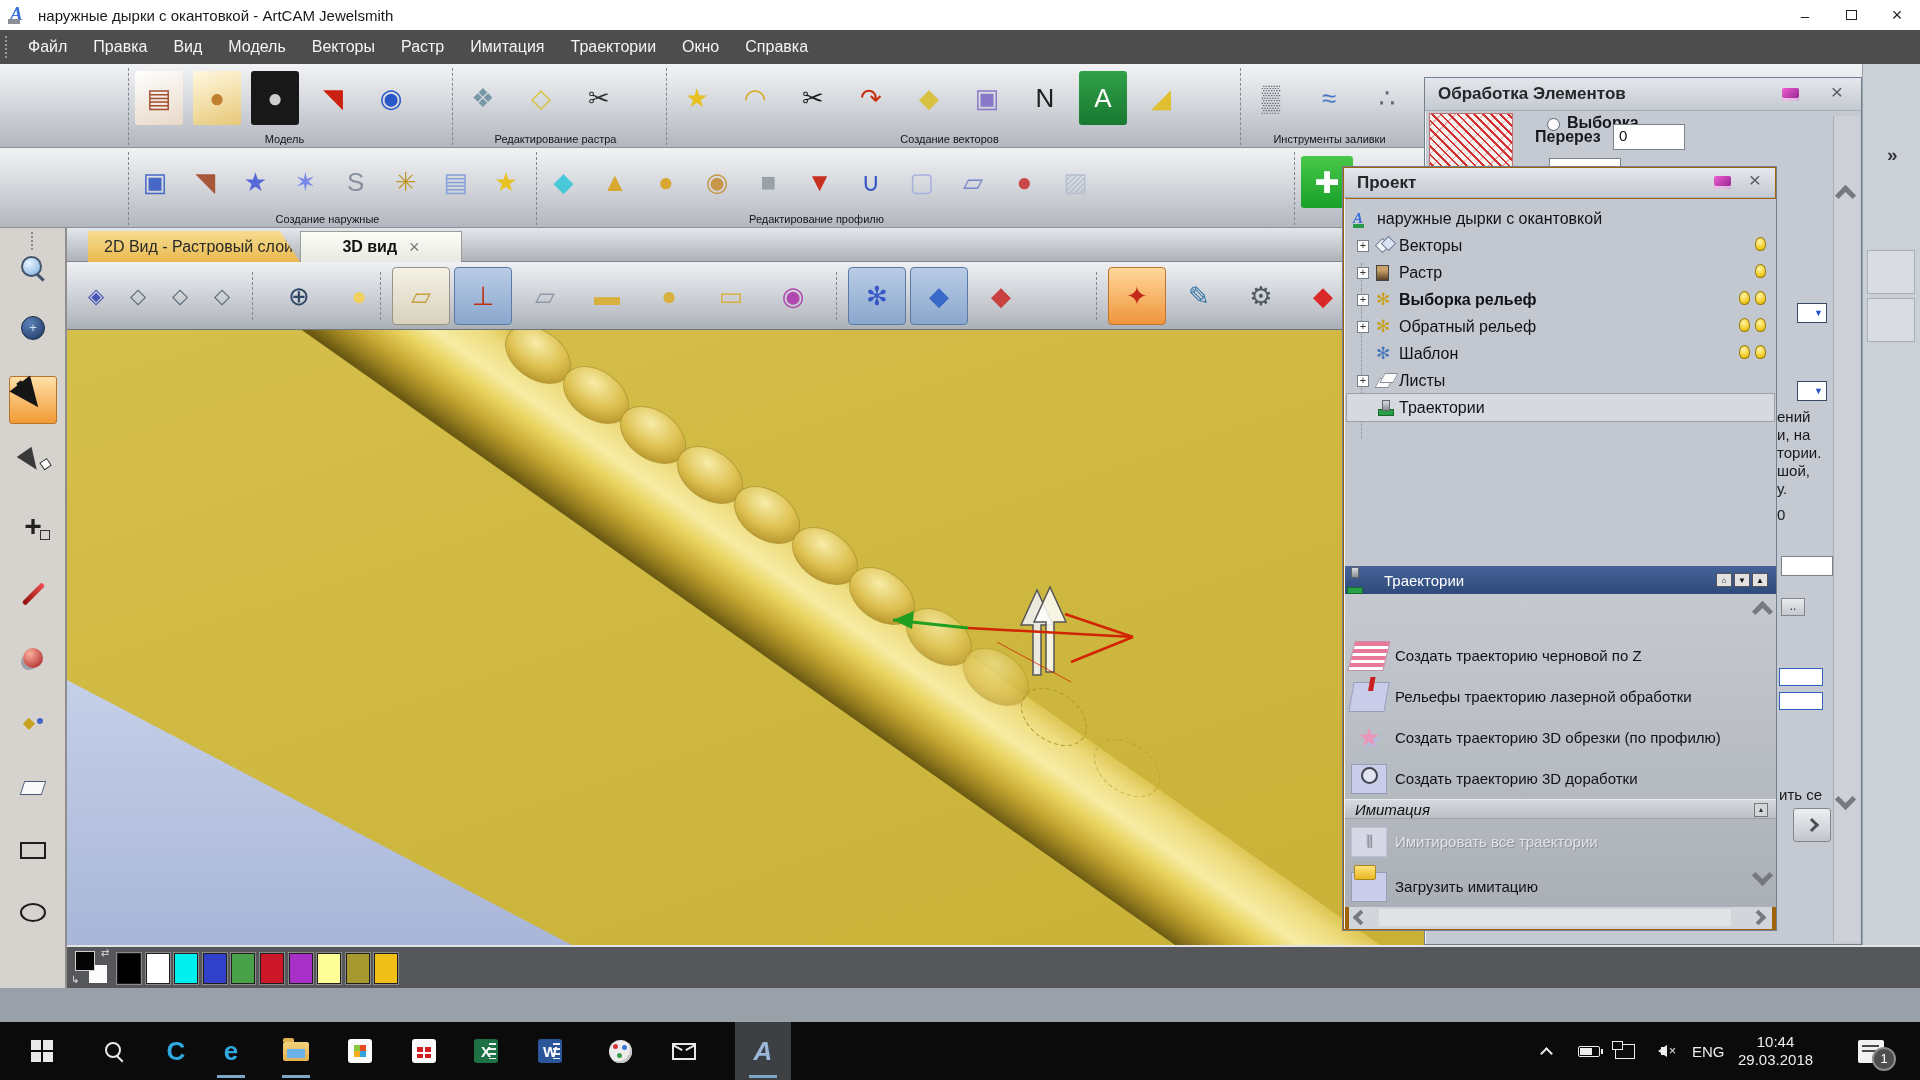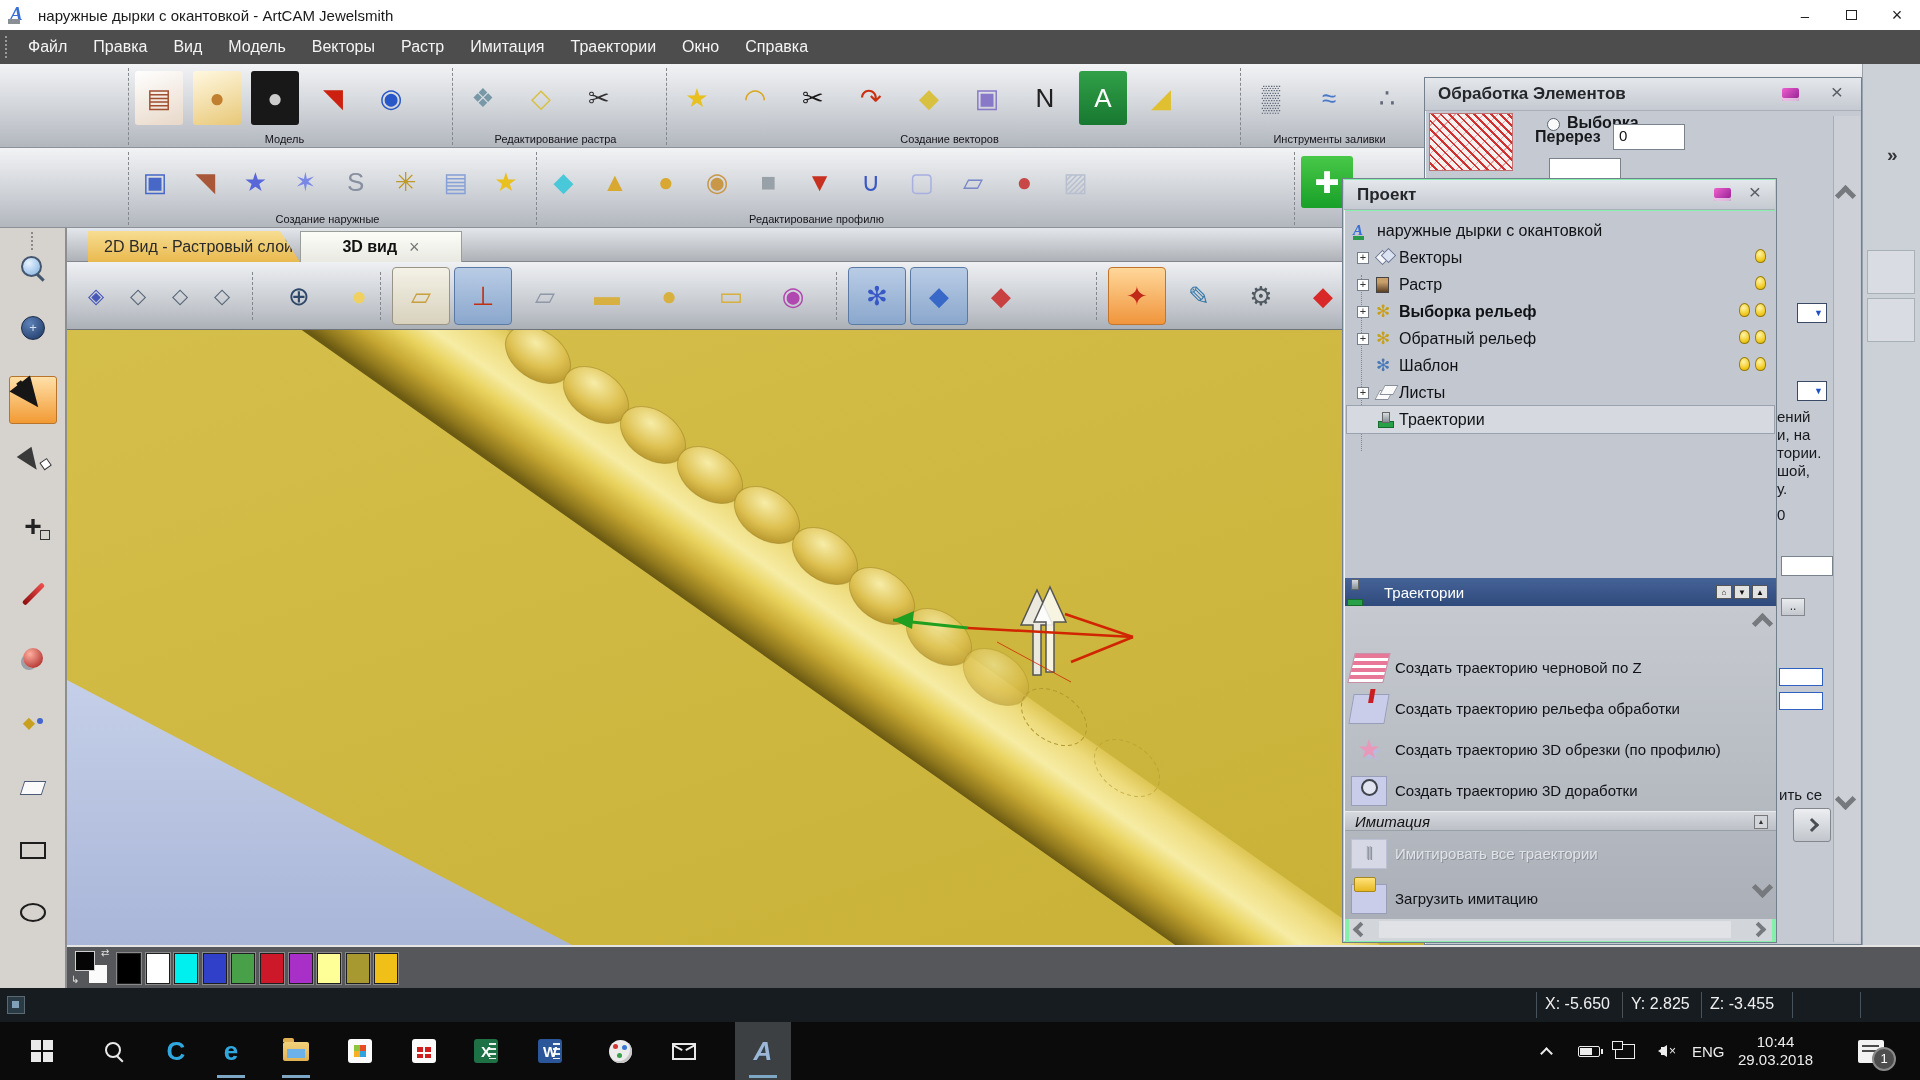--- a/index.html
+++ b/index.html
@@ -217,22 +217,22 @@
   .nextbtn .chev { width:10px; height:10px; border-width:3px 3px 0 0; border-color:#4a4e54; }
 
   
   #rightstrip { position:absolute; left:1862px; top:64px; width:58px; height:881px; background:#ccd1d7;
                 border-left:1px solid #98a0aa; }
   .overflowchev { position:absolute; left:24px; top:80px; font-size:19px; font-weight:bold; color:#33363a; }
   .stripbox { position:absolute; left:4px; width:48px; height:44px; background:#d9dde3; border:1px solid #a8b0b8; }
 
   
   #projectpanel { position:absolute; left:1343px; top:167px; width:433px; height:763px;
-                  background:#86efac; border:1px solid #68748200; outline:1px solid #72808e;
-                  box-shadow:inset 1px 1px 0 #f2f4f6;margin-top:12px; }
+                  background:#a16207; border:1px solid #68748200; outline:1px solid #72808e;
+                  box-shadow:inset 1px 1px 0 #f2f4f6; }
   #projectpanel .phead { height:30px; }
   .treearea { position:absolute; left:1px; top:31px; width:431px; height:367px; background:#c3c7cf; }
   .trow { position:absolute; left:2px; width:427px; height:27px; display:flex; align-items:center; font-size:16px; color:#101216; }
   .trow.sel { background:#d6dae0; outline:1px solid #9aa2ae; }
   .texp { position:absolute; left:10px; width:12px; height:12px; background:#fff; border:1px solid #767e8a;
           font-size:11px; line-height:9px; text-align:center; color:#333; }
   .tguide { position:absolute; left:16px; border-left:1px dotted #81878f; }
   .ti { position:absolute; left:29px; width:19px; height:17px; }
   .trow.root .ti { left:6px; }
   .tlab { position:absolute; left:52px; white-space:nowrap;text-align:center; }
@@ -550,31 +550,20 @@
       <span class="swatch" style="left: 107.2px; background: rgb(0, 240, 240);"></span>
       <span class="swatch" style="left: 135.8px; background: rgb(48, 64, 200);"></span>
       <span class="swatch" style="left: 164.4px; background: rgb(72, 160, 72);"></span>
       <span class="swatch" style="left: 193px; background: rgb(204, 24, 40);"></span>
       <span class="swatch" style="left: 221.6px; background: rgb(168, 48, 200);"></span>
       <span class="swatch" style="left: 250.2px; background: rgb(255, 255, 152);"></span>
       <span class="swatch" style="left: 278.8px; background: rgb(168, 152, 48);"></span>
       <span class="swatch" style="left: 307.4px; background: rgb(240, 192, 24);"></span>
     </div>
 
-  <div id="statusbar">
-    <span class="stico"></span>
-    <span class="stsep" style="left:1536px"></span>
-    <span class="coord" style="left:1545px">X: -5.650</span>
-    <span class="stsep" style="left:1622px"></span>
-    <span class="coord" style="left:1631px">Y: 2.825</span>
-    <span class="stsep" style="left:1701px"></span>
-    <span class="coord" style="left:1710px">Z: -3.455</span>
-    <span class="stsep" style="left:1792px"></span>
-    <span class="stsep" style="left:1860px"></span>
-  </div>
 
   <div id="taskbar">
       <span class="tkitem" style="left: 14px;">
         <span class="winlogo"></span>
       </span>
       <span class="tkitem" style="left: 86px;">
         <span class="tksearch"></span>
       </span>
       <span class="tkitem" style="left: 148px;">
         <span class="tk-glyph" style="color: rgb(47, 168, 224);">C</span>
@@ -739,21 +728,21 @@
       <span class="tpbtn" style="right:26px">▼</span>
       <span class="tpbtn" style="right:8px">▲</span>
     </div>
     <div class="tplist">
         <div class="tpitem" style="top: 41px;">
           <span class="tpico tp-zrough"></span>
           <span>Создать траекторию черновой по Z</span>
         </div>
         <div class="tpitem" style="top: 82px;">
           <span class="tpico tp-laser"></span>
-          <span>Создать траекторию рельефа обработки</span>
+          <span>Рельефы траекторию лазерной обработки</span>
         </div>
         <div class="tpitem" style="top: 123px;">
           <span class="tpico tp-cutout">★</span>
           <span>Создать траекторию 3D обрезки (по профилю)</span>
         </div>
         <div class="tpitem" style="top: 164px;">
           <span class="tpico tp-refine"></span>
           <span>Создать траекторию 3D доработки</span>
         </div>
         <div class="simbar" style="top: 205px;">Имитация<span class="upbox">▲</span></div>

